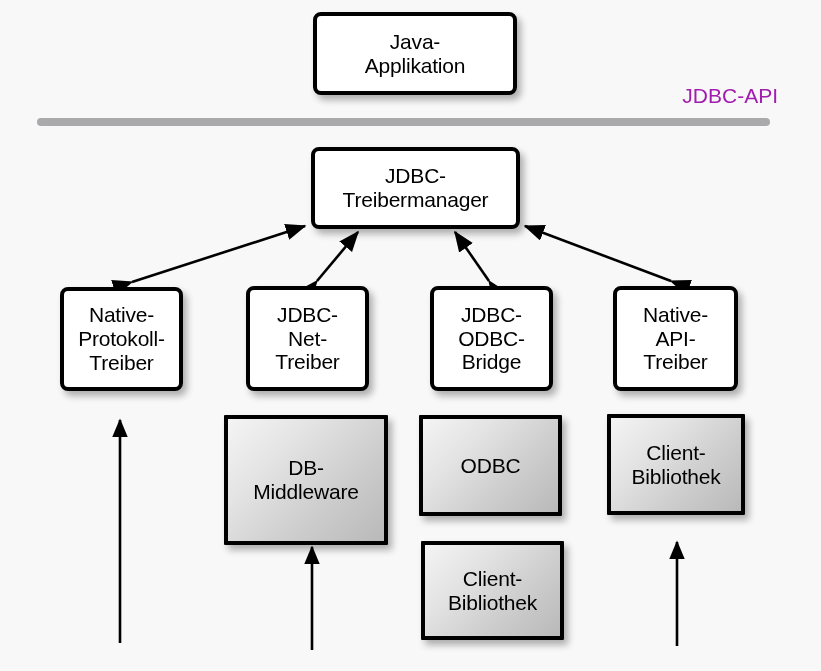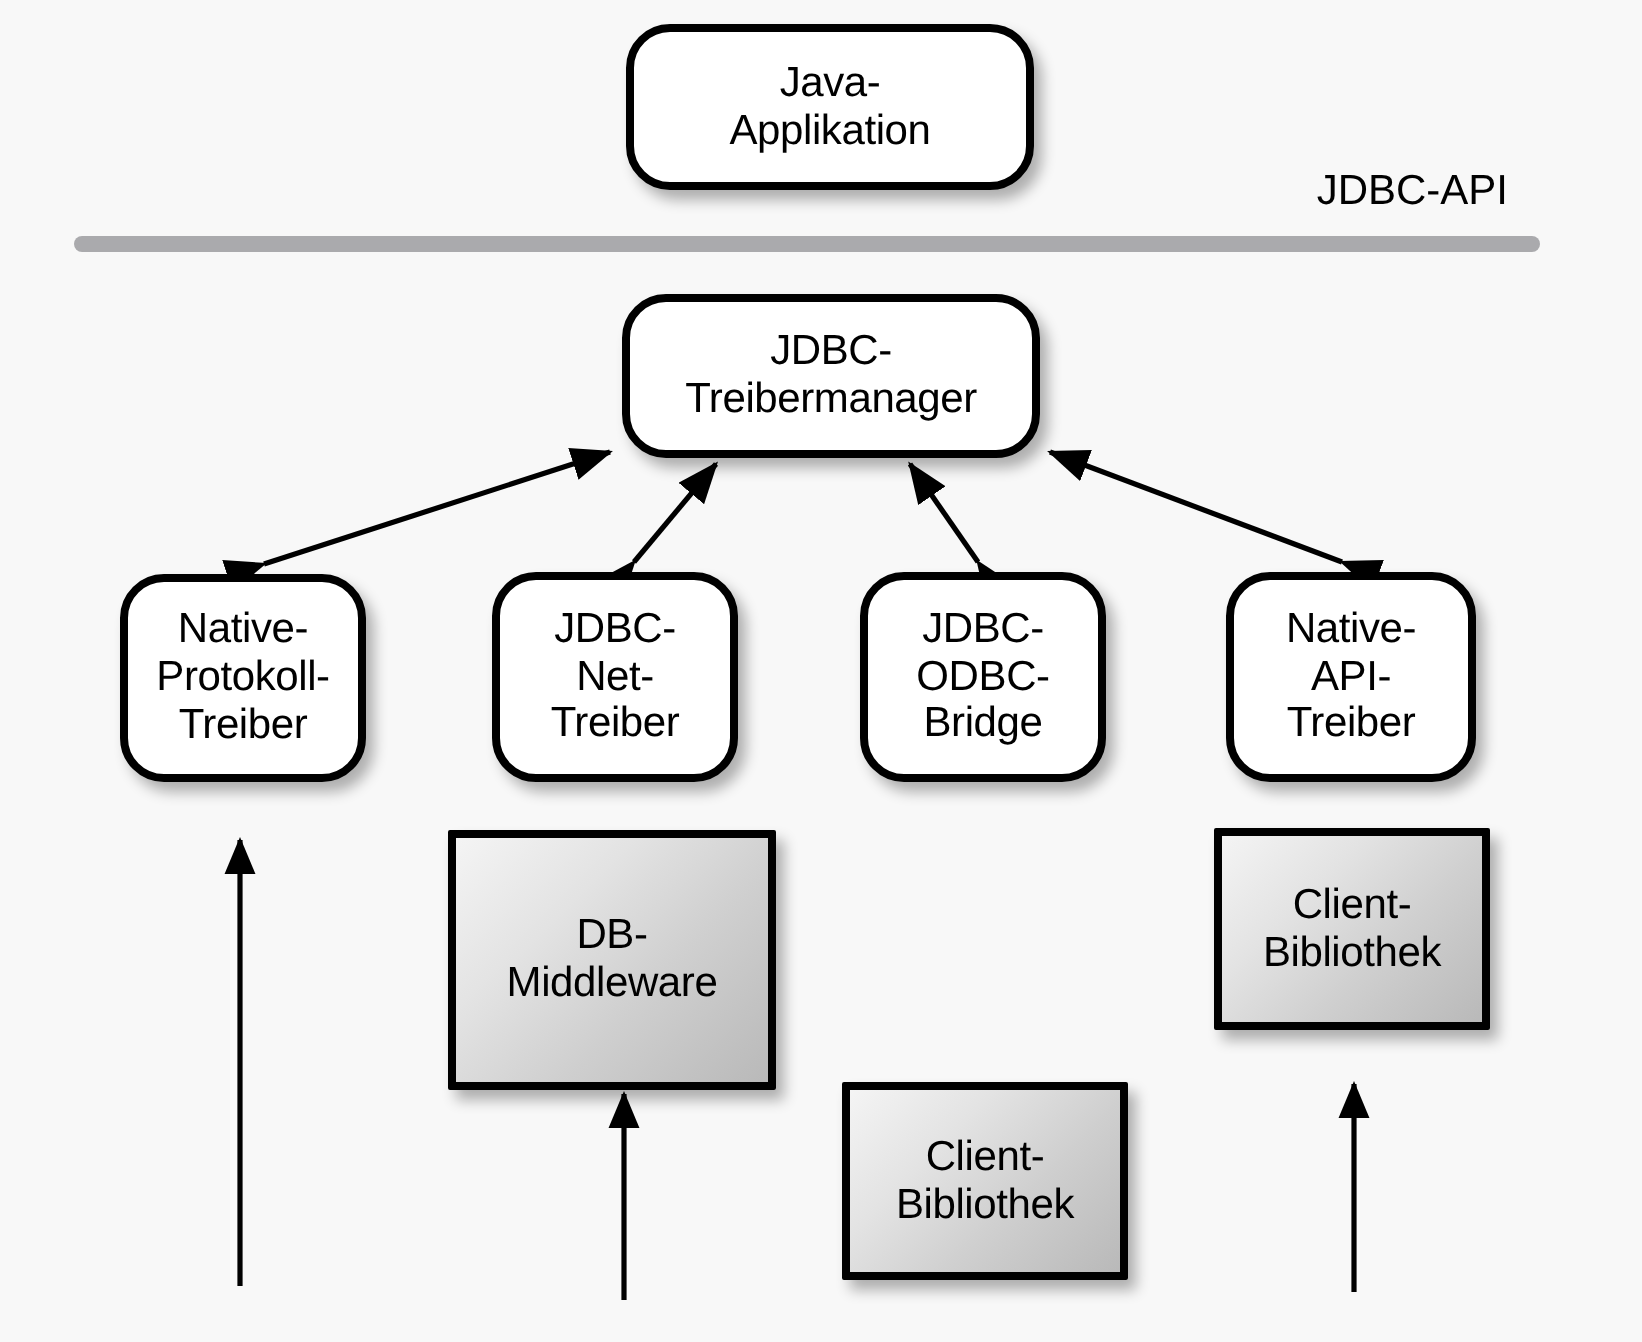--- a/index.html
+++ b/index.html
@@ -11,21 +11,21 @@
     overflow:hidden;
     position:relative;
   }
   #canvas{position:absolute;left:0;top:0;width:821px;height:671px;}
 
   
   .node{
     position:absolute;
     background:#ffffff;
     border:4px solid #000000;
-    border-radius:22px;
+    border-radius:8px;
     box-shadow:4px 5px 7px rgba(0,0,0,0.30);
     display:flex;
     align-items:center;
     justify-content:center;
     box-sizing:border-box;
     z-index:5;
   }
   .node .lbl{
     display:block;
     text-align:center;
@@ -63,23 +63,23 @@
   #api-line{
     position:absolute;
     left:37px;top:118px;
     width:733px;height:8px;
     background:#aaaaad;
     border-radius:4px;
     z-index:2;
   }
   #api-label{
     position:absolute;
-    right:67px;top:84px;
+    right:43px;top:84px;
     font-size:21px;
-    color:#000000;
+    color:#a21caf;
     z-index:3;
     white-space:nowrap;
   }
 
   
   #arrows{position:absolute;left:0;top:0;width:821px;height:671px;z-index:4;}
 </style>
 </head>
 <body>
 
@@ -148,20 +148,23 @@
     <span class="lbl">Native-
 API-
 Treiber</span>
   </div>
 
   <div class="gbox" style="left:224px;top:415px;width:164px;height:130px;">
     <span class="lbl">DB-
 Middleware</span>
   </div>
 
+  <div class="gbox" style="left:419px;top:415px;width:143px;height:101px;">
+    <span class="lbl">ODBC</span>
+  </div>
 
   <div class="gbox" style="left:607px;top:414px;width:138px;height:101px;">
     <span class="lbl">Client-
 Bibliothek</span>
   </div>
 
   <div class="gbox" style="left:421px;top:541px;width:143px;height:99px;">
     <span class="lbl">Client-
 Bibliothek</span>
   </div>

